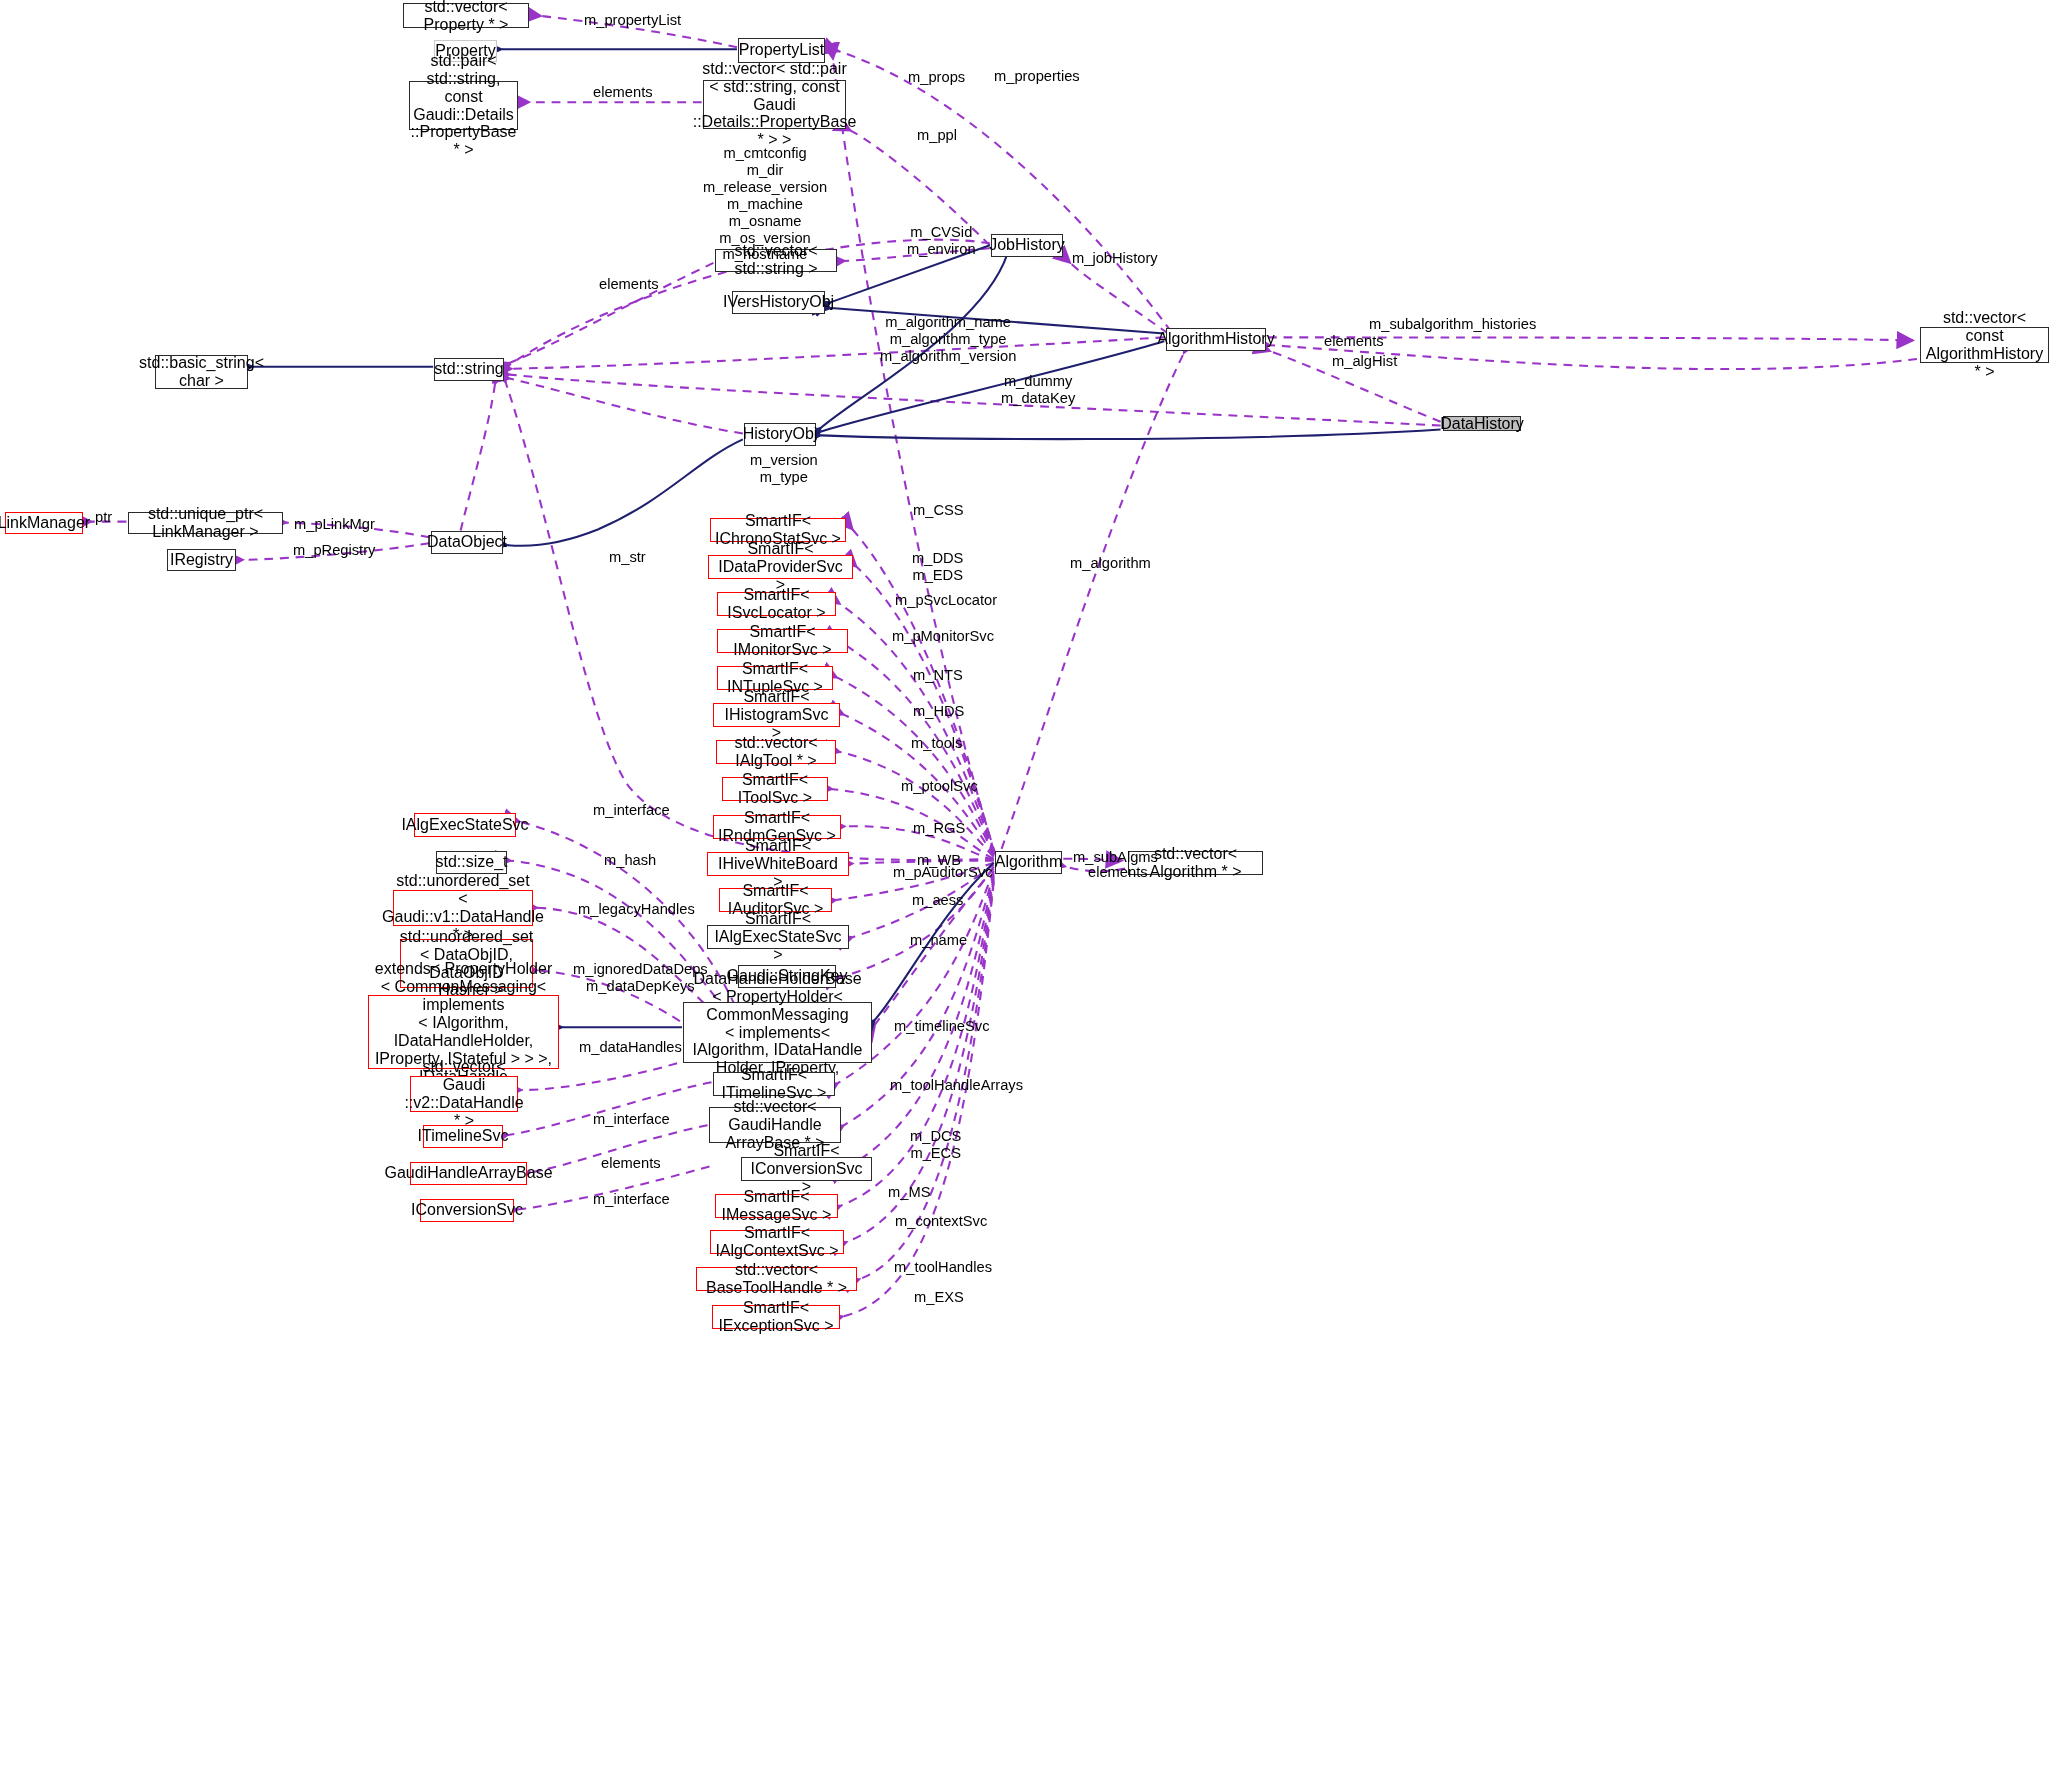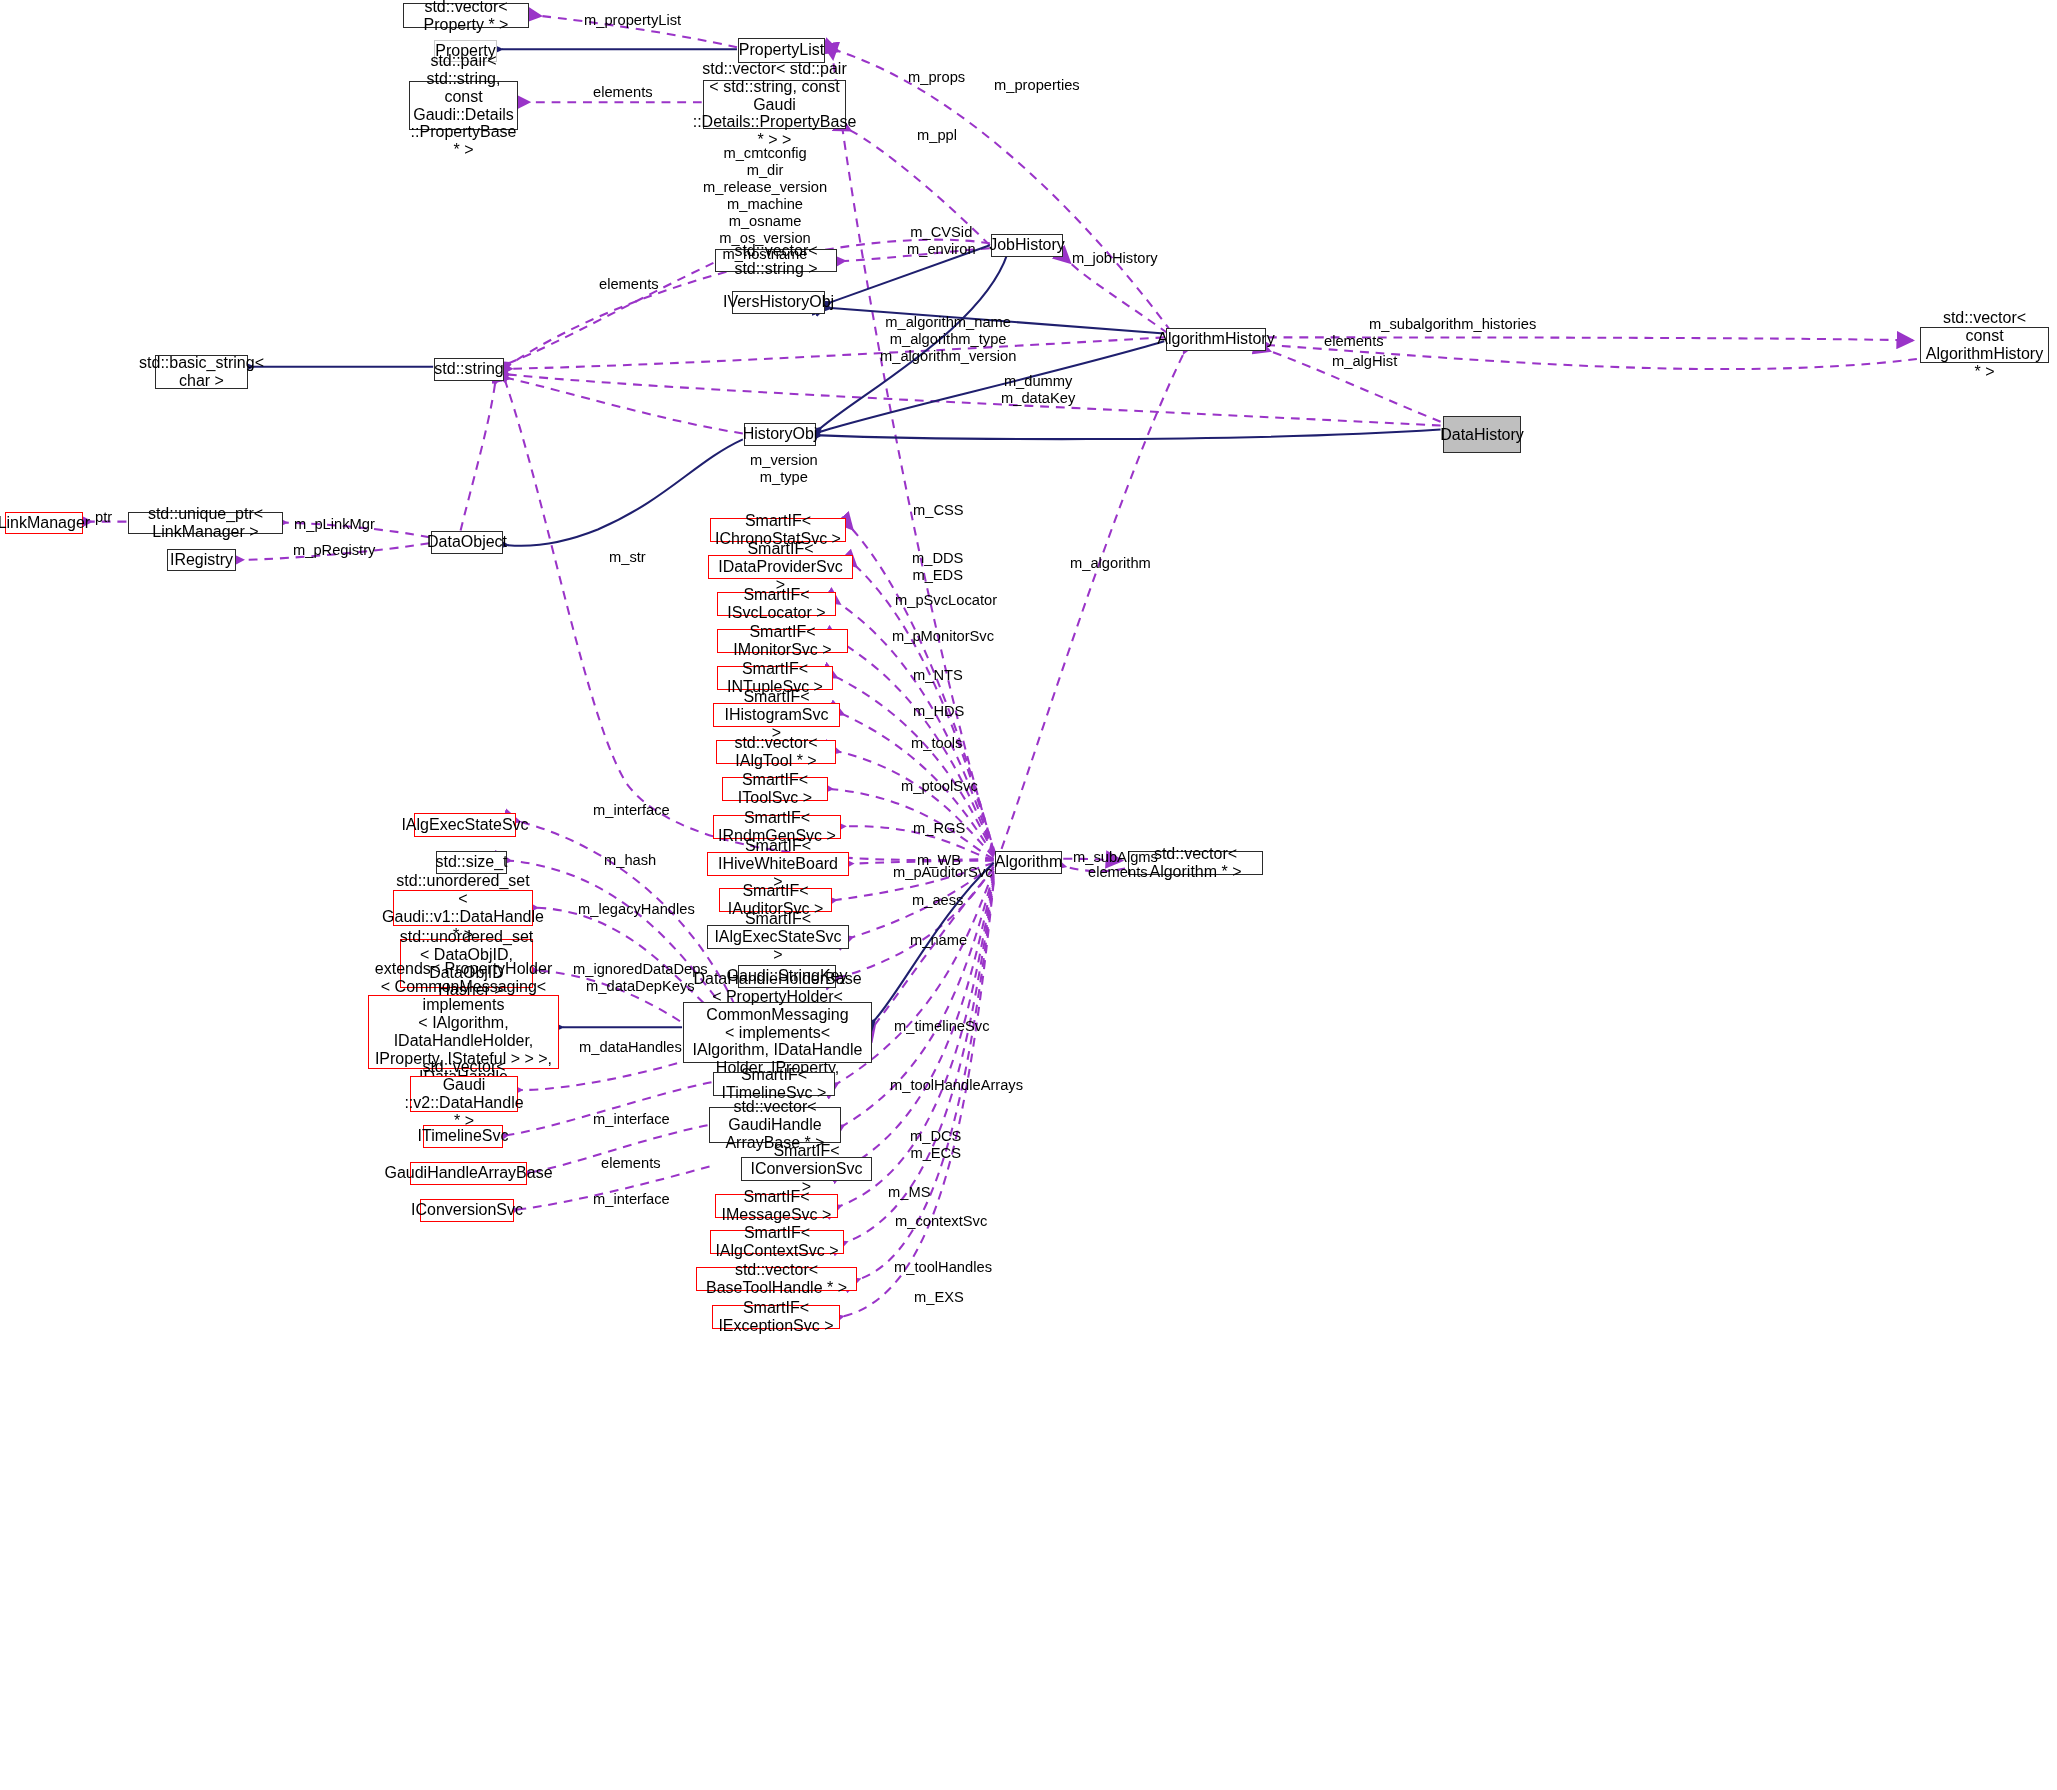--- a/index.html
+++ b/index.html
@@ -181,21 +181,21 @@
     <div class="node black" style="left: 155px; top: 355px; width: 93px; height: 34px;">
       <span style="white-space: pre-line;">std::basic_string&lt;
 char &gt;</span>
     </div>
     <div class="node black" style="left: 434px; top: 358px; width: 70px; height: 22.5px;">
       <span style="white-space: pre-line;">std::string</span>
     </div>
     <div class="node black" style="left: 744px; top: 423px; width: 72px; height: 22.5px;">
       <span style="white-space: pre-line;">HistoryObj</span>
     </div>
-    <div class="node gray" style="left: 1443px; top: 416px; width: 78px; height: 37px;">
+    <div class="node gray" style="left: 1443px; top: 416px; width: 78px; height: 15px;">
       <span style="white-space: pre-line;">DataHistory</span>
     </div>
     <div class="node red" style="left: 4.9px; top: 512px; width: 78px; height: 21.6px;">
       <span style="white-space: pre-line;">LinkManager</span>
     </div>
     <div class="node black" style="left: 128px; top: 512px; width: 155px; height: 21.6px;">
       <span style="white-space: pre-line;">std::unique_ptr&lt; LinkManager &gt;</span>
     </div>
     <div class="node black" style="left: 167px; top: 549px; width: 69px; height: 21.6px;">
       <span style="white-space: pre-line;">IRegistry</span>
@@ -306,21 +306,21 @@
       <span style="white-space: pre-line;">SmartIF&lt; IExceptionSvc &gt;</span>
     </div>
     <div class="node black" style="left: 995px; top: 851px; width: 67px; height: 22.5px;">
       <span style="white-space: pre-line;">Algorithm</span>
     </div>
     <div class="node black" style="left: 1128px; top: 851px; width: 135px; height: 23.5px;">
       <span style="white-space: pre-line;">std::vector&lt; Algorithm * &gt;</span>
     </div>
     <div class="edgelabel" style="left: 584px; top: 11.8px;">m_propertyList</div>
     <div class="edgelabel" style="left: 908px; top: 69px;">m_props</div>
-    <div class="edgelabel" style="left: 994px; top: 77px;">m_properties</div>
+    <div class="edgelabel" style="left: 994px; top: 68px;">m_properties</div>
     <div class="edgelabel" style="left: 593px; top: 84px;">elements</div>
     <div class="edgelabel" style="left: 917px; top: 127px;">m_ppl</div>
     <div class="edgelabel" style="left: 703px; top: 145px;">m_cmtconfig
 m_dir
 m_release_version
 m_machine
 m_osname
 m_os_version
 m_hostname</div>
     <div class="edgelabel" style="left: 907px; top: 224px;">m_CVSid

